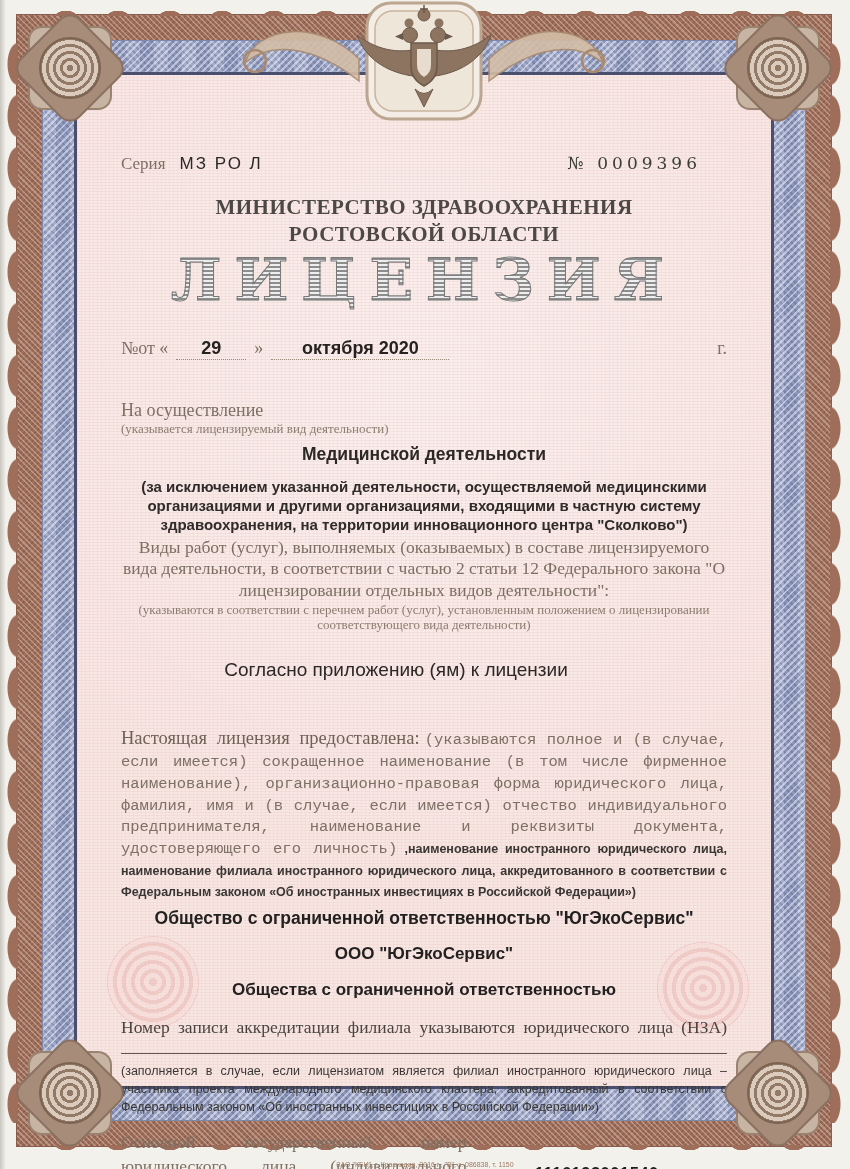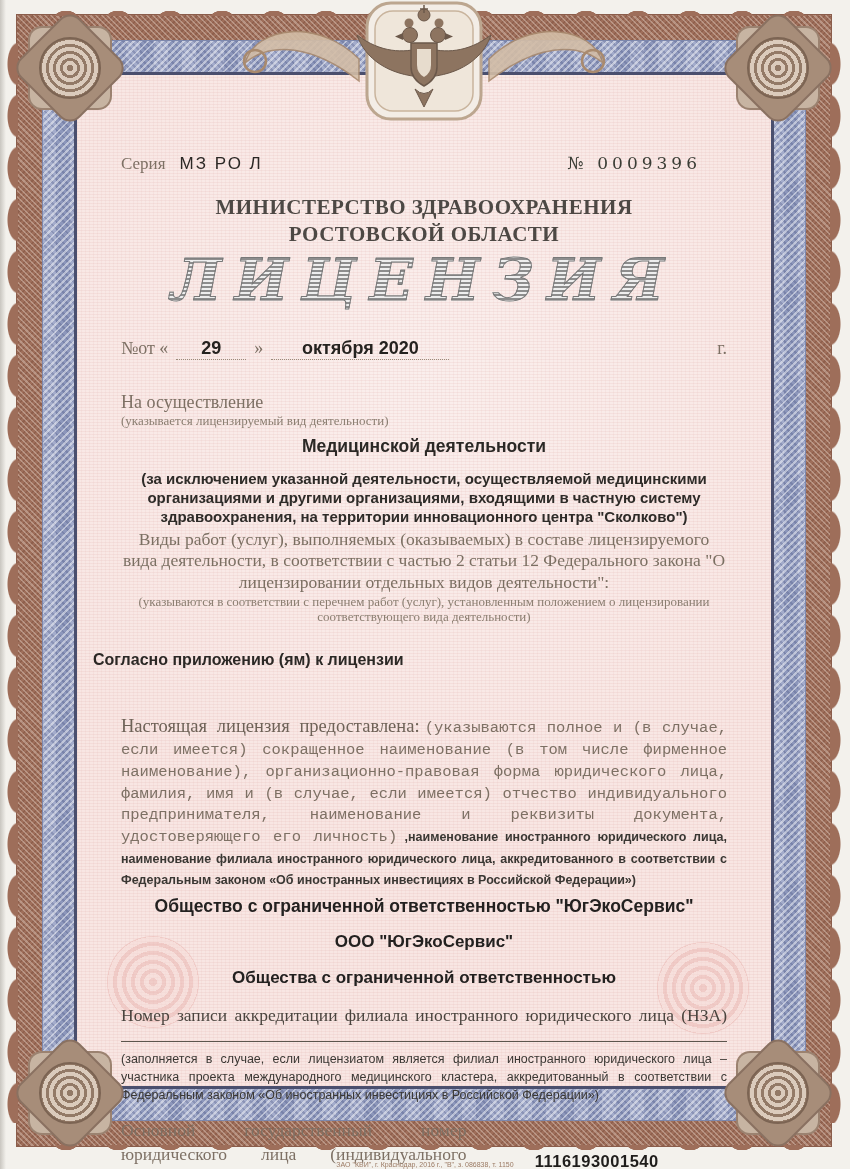--- a/index.html
+++ b/index.html
@@ -75,35 +75,35 @@
   .series-group{display:flex;align-items:baseline;gap:14px;}
   .lbl-serif{font-size:17px;color:#7d7064;}
   .series-val{font-family:"Liberation Sans",sans-serif;font-weight:normal;font-size:17px;color:#2b2825;letter-spacing:2px;}
   .serial-no{font-family:"DejaVu Serif",serif;font-size:17px;color:#3a3d35;letter-spacing:4px;margin-right:26px;}
   .ministry{margin-top:20px;text-align:center;font-weight:bold;font-size:21px;line-height:1.28;color:#4d4844;letter-spacing:.5px;}
   .doc-title{
     margin-top:2px;text-align:center;
     font-family:"DejaVu Serif",serif;font-weight:bold;font-size:57px;letter-spacing:13px;line-height:1.05;
     color:#bfbfbf;-webkit-text-stroke:1px #787878;
     background:repeating-linear-gradient(180deg,#8d8d8d 0 2px,#eeeeee 2px 4px);
-    -webkit-background-clip:text;background-clip:text;font-style:italic;-webkit-text-fill-color:transparent;
+    -webkit-background-clip:text;background-clip:text;-webkit-text-fill-color:transparent;
   }
   .license-row{margin-top:28px;font-size:18px;color:#7d7064;}
   .blank{border-bottom:1.5px dotted #9a8b7a;text-align:center;font-family:"Liberation Sans",sans-serif;font-weight:bold;font-size:18px;color:#25221f;}
   .blank.num{width:238px;margin:0 14px 0 10px;}
   .blank.day{width:70px;margin:0 8px;}
   .blank.mon{width:178px;margin:0 8px;}
   .fill-right{flex:1;}
-  .intro{margin-top:32px;font-size:18px;color:#7d7064;}
+  .intro{margin-top:40px;font-size:18px;color:#7d7064;}
   .small-note{font-size:13px;color:#8a7d70;line-height:1.2;}
   .activity-name{margin-top:8px;text-align:center;font-family:"Liberation Sans",sans-serif;font-weight:bold;font-size:17.5px;color:#2b2825;}
   .exception{margin-top:13px;text-align:center;font-family:"Liberation Sans",sans-serif;font-weight:bold;font-size:15px;line-height:1.26;color:#2e2b28;}
   .works{margin-top:2px;text-align:center;font-size:17.5px;line-height:1.22;color:#7b6f62;}
   .works-note{margin-top:1px;text-align:center;font-size:13px;line-height:1.2;color:#8a7d70;}
-  .attachment{margin-top:26px;font-family:"Liberation Sans",sans-serif;font-weight:bold;font-size:16px;color:#2b2825;transform:translateX(-28px);}
+  .attachment{margin-top:26px;text-align:center;font-family:"Liberation Sans",sans-serif;font-weight:normal;font-size:19px;color:#2b2825;transform:translateX(-28px);}
   .grantee-par{margin-top:46px;text-align:justify;line-height:1.28;}
   .grantee-lead{font-size:18.5px;color:#6e6257;word-spacing:4px;}
   .grantee-note{font-size:15.5px;color:#7d7064;font-family:Liberation Mono, monospace;}
   .grantee-note2{font-family:"Liberation Sans",sans-serif;font-weight:bold;font-size:12.5px;color:#3a3733;line-height:1.4;}
   .org-line{text-align:center;font-family:"Liberation Sans",sans-serif;font-weight:bold;color:#232120;}
   .org-full{margin-top:7px;font-size:17.5px;}
   .org-short{margin-top:15px;font-size:17px;}
   .org-form{margin-top:16px;font-size:17px;}
   .nza{margin-top:17px;font-size:17.5px;color:#4a443e;text-align:justify;text-align-last:justify;}
   .sep{margin-top:15px;border:none;border-top:1.5px solid #5c554d;}
@@ -169,21 +169,21 @@
           <div class="grantee-par">
             <span class="grantee-lead">Настоящая лицензия предоставлена:</span>
             <span class="grantee-note">(указываются полное и (в случае, если имеется) сокращенное наименование (в том числе фирменное наименование), организационно-правовая форма юридического лица, фамилия, имя и (в случае, если имеется) отчество индивидуального предпринимателя, наименование и реквизиты документа, удостоверяющего его личность)</span>
             <span class="grantee-note2">,наименование иностранного юридического лица, наименование филиала иностранного юридического лица, аккредитованного в соответствии с Федеральным законом «Об иностранных инвестициях в Российской Федерации»)</span>
           </div>
 
           <div class="org-line org-full">Общество с ограниченной ответственностью "ЮгЭкоСервис"</div>
           <div class="org-line org-short">ООО "ЮгЭкоСервис"</div>
           <div class="org-line org-form">Общества с ограниченной ответственностью</div>
 
-          <div class="nza">Номер записи аккредитации филиала иностранного юридического лица (НЗА)</div>
+          <div class="nza">Номер записи аккредитации филиала указываются юридического лица (НЗА)</div>
           <hr class="sep">
           <div class="nza-note">(заполняется в случае, если лицензиатом является филиал иностранного юридического лица – участника проекта международного медицинского кластера, аккредитованный в соответствии с Федеральным законом «Об иностранных инвестициях в Российской Федерации»)</div>
 
           <div class="ogrn-row">
             <div class="ogrn-label">Основной государственный номер юридического лица (индивидуального предпринимателя) (ОГРН)</div>
             <div class="ogrn-val">1116193001540</div>
           </div>
 
         </div>
       </div>

